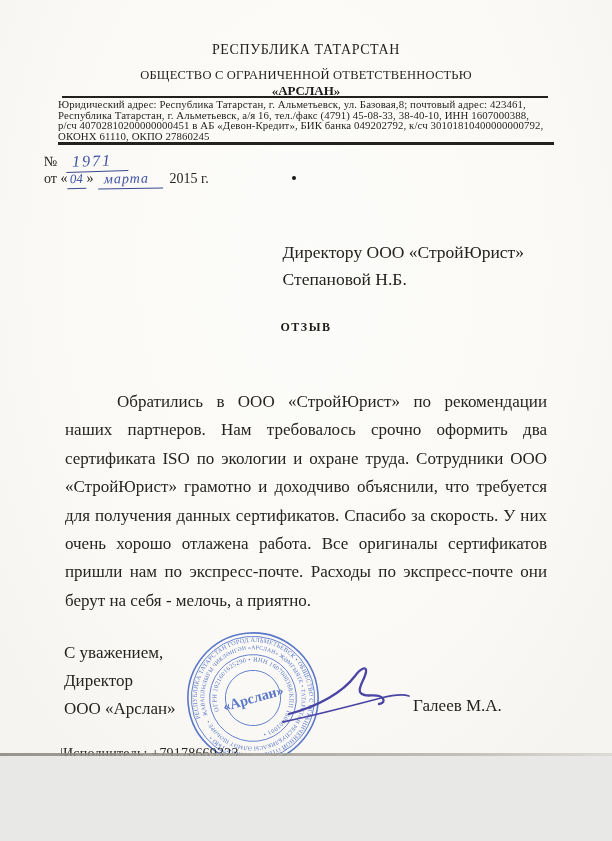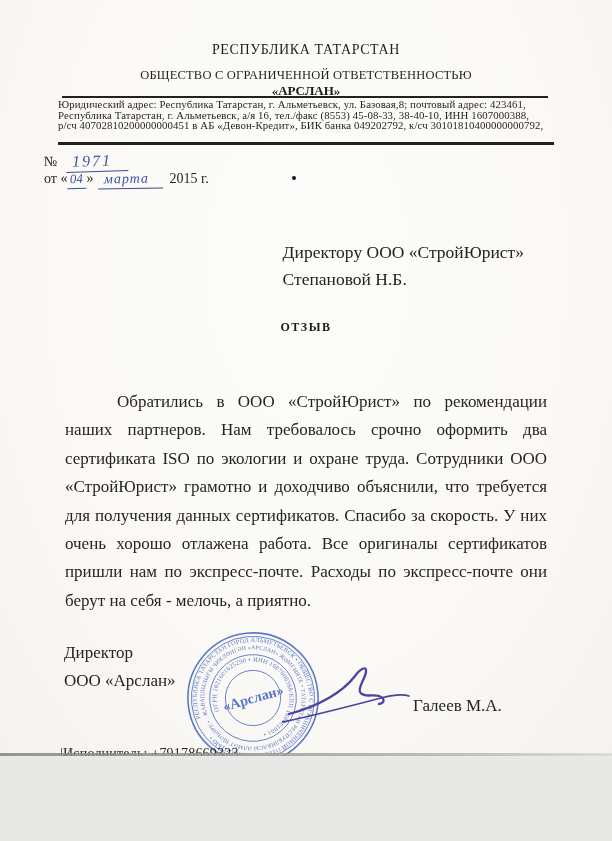--- a/index.html
+++ b/index.html
@@ -70,22 +70,23 @@
 
 <div id="page">
 
   <div class="abs center region-title">РЕСПУБЛИКА ТАТАРСТАН</div>
   <div class="abs center org-type">ОБЩЕСТВО С ОГРАНИЧЕННОЙ ОТВЕТСТВЕННОСТЬЮ</div>
   <div class="abs center org-name">«АРСЛАН»</div>
 
   <div class="abs rule rule-top"></div>
   <div class="abs details">
     <div>Юридический адрес: Республика Татарстан, г. Альметьевск, ул. Базовая,8; почтовый адрес: 423461,</div>
-    <div>Республика Татарстан, г. Альметьевск, а/я 16, тел./факс (8553) 45-08-33, 38-40-10, ИНН 1607000388,</div>
+    <div>Республика Татарстан, г. Альметьевск, а/я 16, тел./факс (4791) 45-08-33, 38-40-10, ИНН 1607000388,</div>
     <div>р/сч 40702810200000000451 в АБ «Девон-Кредит», БИК банка 049202792, к/сч 30101810400000000792,</div>
+    <div>ОКОНХ  61110, ОКПО  27860245</div>
   </div>
   <div class="abs rule rule-bottom"></div>
 
   <div class="abs ref-number">
     <span>№</span><span class="hand hand-num">1971</span>
   </div>
   <div class="abs ref-date">
     <span>от «</span><span class="hand hand-day">04</span><span>»</span><span class="hand hand-month">марта</span><span>2015 г.</span>
   </div>
   <div class="abs scan-dot"></div>
@@ -93,20 +94,21 @@
   <div class="abs addressee">
     <div>Директору ООО «СтройЮрист»</div>
     <div>Степановой Н.Б.</div>
   </div>
 
   <div class="abs center doc-title">ОТЗЫВ</div>
 
   <p class="abs body-text">Обратились в ООО «СтройЮрист» по рекомендации наших партнеров. Нам требовалось срочно оформить два сертификата ISO по экологии и охране труда. Сотрудники ООО «СтройЮрист» грамотно и доходчиво объяснили, что требуется для получения данных сертификатов. Спасибо за скорость. У них очень хорошо отлажена работа. Все оригиналы сертификатов пришли нам по экспресс-почте. Расходы по экспресс-почте они берут на себя - мелочь, а приятно.</p>
 
   <div class="abs closing">
+    <div>С уважением,</div>
     <div>Директор</div>
     <div>ООО «Арслан»</div>
   </div>
 
   <svg class="abs stamp" viewBox="0 0 140 140">
     <defs>
       <path id="ring-outer" d="M70,70 m-57,0 a57,57 0 1,1 114,0 a57,57 0 1,1 -114,0"></path>
       <path id="ring-middle" d="M70,70 m-49.5,0 a49.5,49.5 0 1,1 99,0 a49.5,49.5 0 1,1 -99,0"></path>
       <path id="ring-inner" d="M70,70 m-37,0 a37,37 0 1,1 74,0 a37,37 0 1,1 -74,0"></path>
     </defs>

